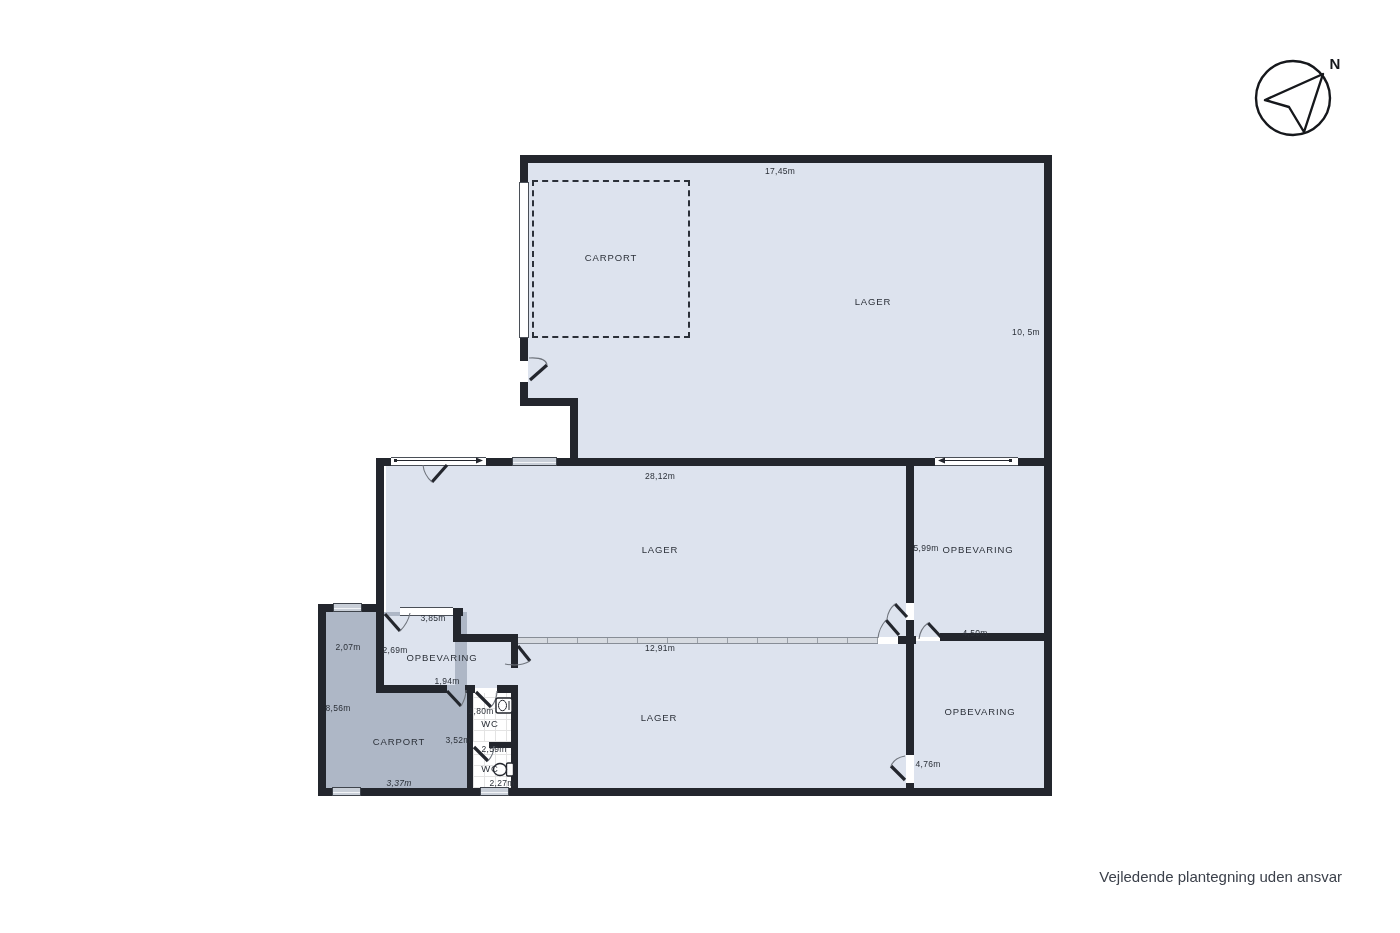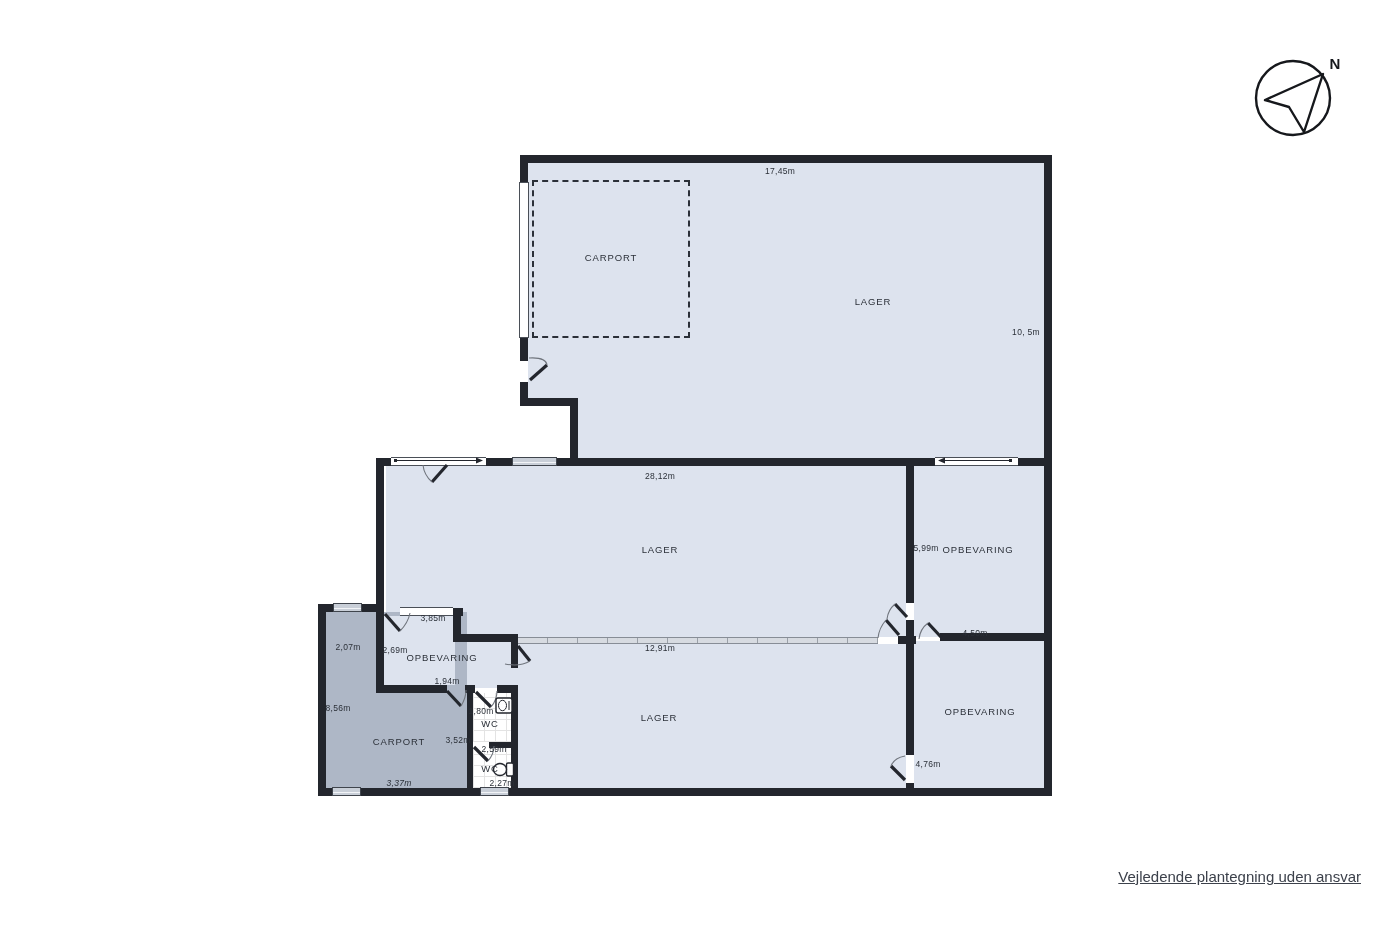--- a/index.html
+++ b/index.html
@@ -166,15 +166,15 @@
   <div class="dlabel" style="left:338px;top:708px;">8,56m</div>
   <div class="dlabel" style="left:399px;top:783px;font-style:italic;">3,37m</div>
   <div class="dlabel" style="left:458px;top:740px;">3,52m</div>
   <div class="dlabel" style="left:481px;top:711px;">1,80m</div>
   <div class="dlabel" style="left:494px;top:749px;">2,59m</div>
   <div class="dlabel" style="left:502px;top:783px;">2,27m</div>
   <div class="dlabel" style="left:660px;top:648px;">12,91m</div>
 
   <div class="north" style="left:1335px;top:63px;">N</div>
 
-  <div class="footer" style="right:39px;top:868px;text-decoration:underline;">Vejledende plantegning uden ansvar</div>
+  <div class="footer" style="right:58px;top:868px;">Vejledende plantegning uden ansvar</div>
 
 </div>
 
 </body></html>

